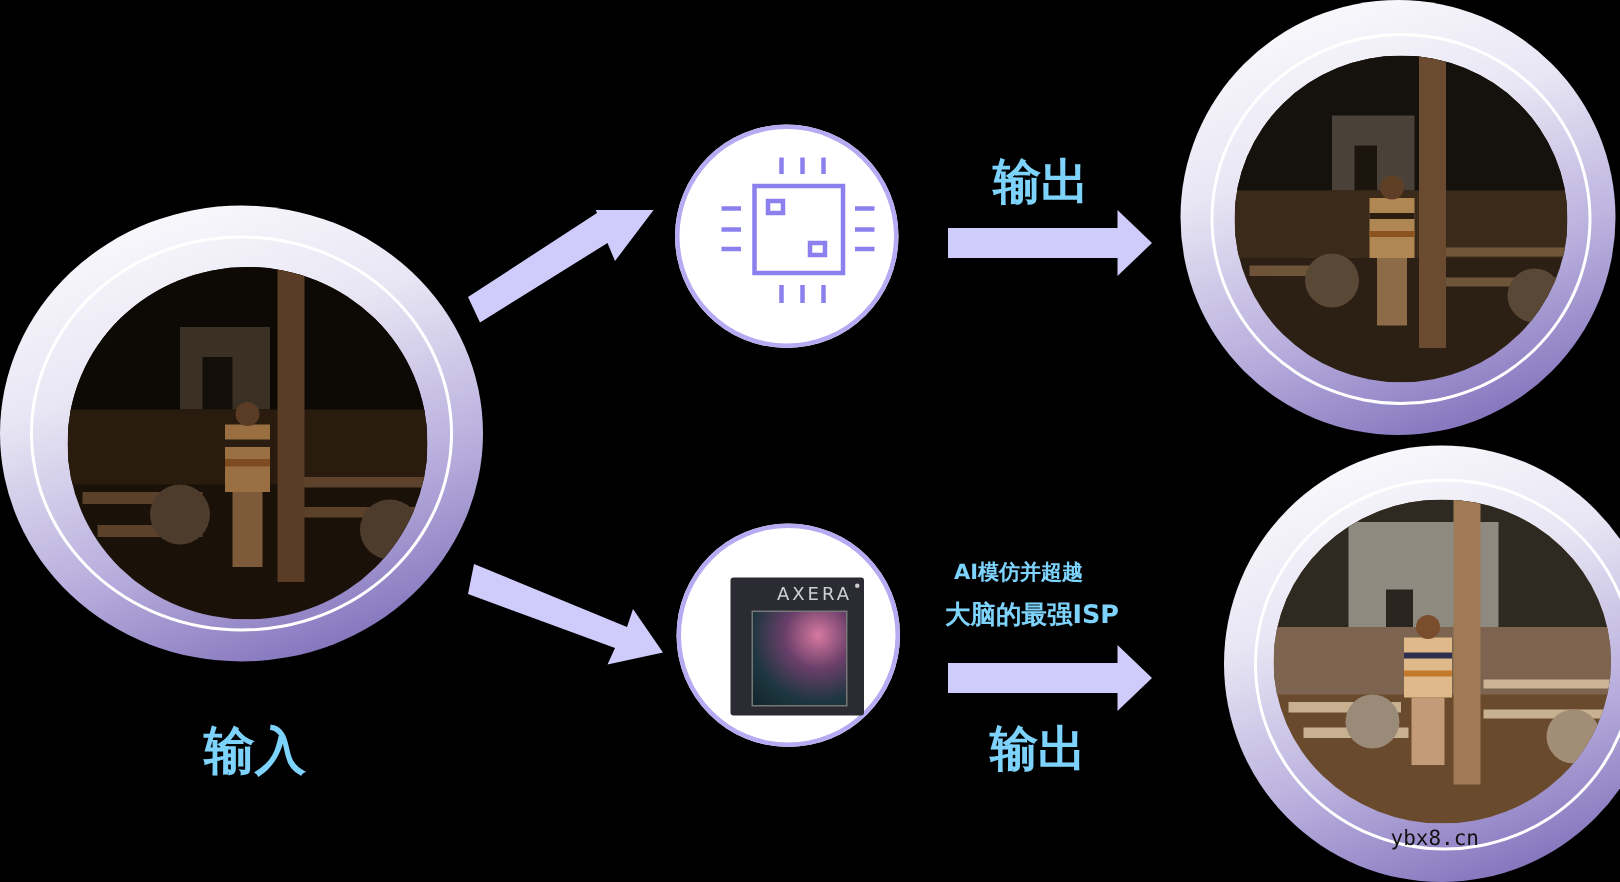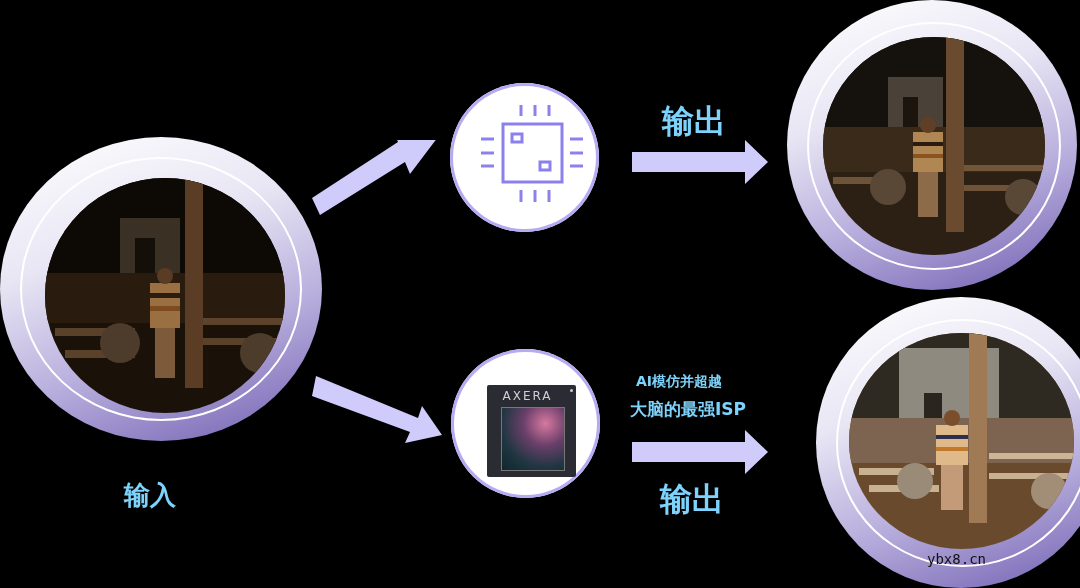--- a/index.html
+++ b/index.html
@@ -83,39 +83,39 @@
       <line x1="31" y1="83" x2="44" y2="83"></line>
       <line x1="120" y1="56" x2="133" y2="56"></line>
       <line x1="120" y1="70" x2="133" y2="70"></line>
       <line x1="120" y1="83" x2="133" y2="83"></line>
     </g>
   </svg>
 </div>
 
 <div class="mid-circle" style="left:451px; top:349px; width:149px; height:149px;">
   <div style="position:absolute; left:36px; top:36px; width:89px; height:92px; background:#2b2b33; border-radius:2px;">
-    <div style="position:absolute; left:0; right:8px; top:4px; text-align:center; color:#cfcfd6; font-size:12px; letter-spacing:2px; font-family:'DejaVu Sans', sans-serif;">AXERA</div>
+    <div style="position:absolute; left:0; right:8px; top:4px; text-align:right; color:#cfcfd6; font-size:12px; letter-spacing:2px; font-family:'DejaVu Sans', sans-serif;">AXERA</div>
     <div style="position:absolute; left:14px; top:22px; width:64px; height:64px; border:1px solid #777; background: radial-gradient(circle at 70% 25%, #d7799f 0%, #6a3f6a 35%, #1d3640 70%, #12252c 100%);"></div>
     <div style="position:absolute; right:3px; top:4px; width:3px; height:3px; border-radius:50%; background:#ccc;"></div>
   </div>
 </div>
 
 <div class="label" style="left:662px; top:100px; font-size:32px;">输出</div>
 <svg class="arrow" style="left:632px; top:140px;" width="140" height="44" viewBox="0 0 140 44">
   <polygon points="0,12 113,12 113,0 136,22 113,44 113,32 0,32" fill="#cfcbfb"></polygon>
 </svg>
 
 <div class="label" style="left:636px; top:373px; font-size:14px;">AI模仿并超越</div>
 <div class="label" style="left:630px; top:398px; font-size:17px;">大脑的最强ISP</div>
 <svg class="arrow" style="left:632px; top:430px;" width="140" height="44" viewBox="0 0 140 44">
   <polygon points="0,12 113,12 113,0 136,22 113,44 113,32 0,32" fill="#cfcbfb"></polygon>
 </svg>
 <div class="label" style="left:660px; top:478px; font-size:32px;">输出</div>
 
-<div class="label" style="left:124px; top:478px; font-size:26px;">输入</div>
+<div class="label" style="left:136px; top:478px; font-size:34px;">输入</div>
 
 <div class="ring" style="left:787px; top:0px; width:290px; height:290px;">
   <div class="line" style="left:20px; top:22px; width:254px; height:248px;"></div>
   <div class="photo" style="left:36px; top:37px; width:222px; height:218px;">
     <svg class="scene" viewBox="0 0 222 218" preserveAspectRatio="none">
       <rect width="222" height="218" fill="#2c2014"></rect>
       <rect x="0" y="0" width="222" height="90" fill="#15110c"></rect>
       <rect x="65" y="40" width="55" height="50" fill="#4a4238"></rect>
       <rect x="80" y="60" width="15" height="30" fill="#1b150e"></rect>
       <rect x="0" y="90" width="222" height="45" fill="#3a2a1a"></rect>

